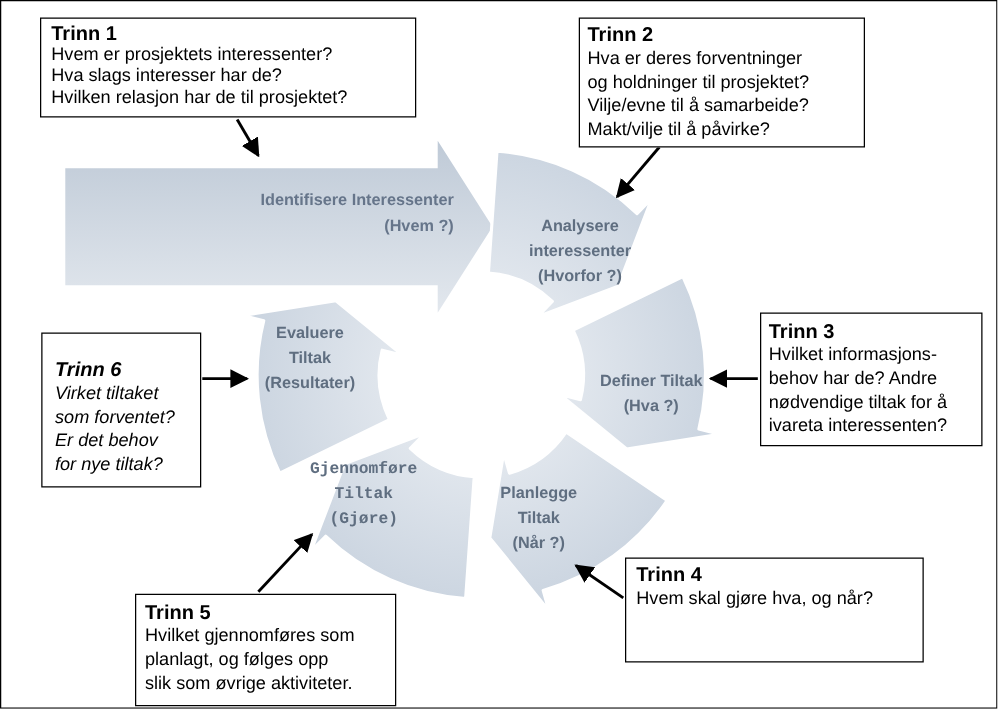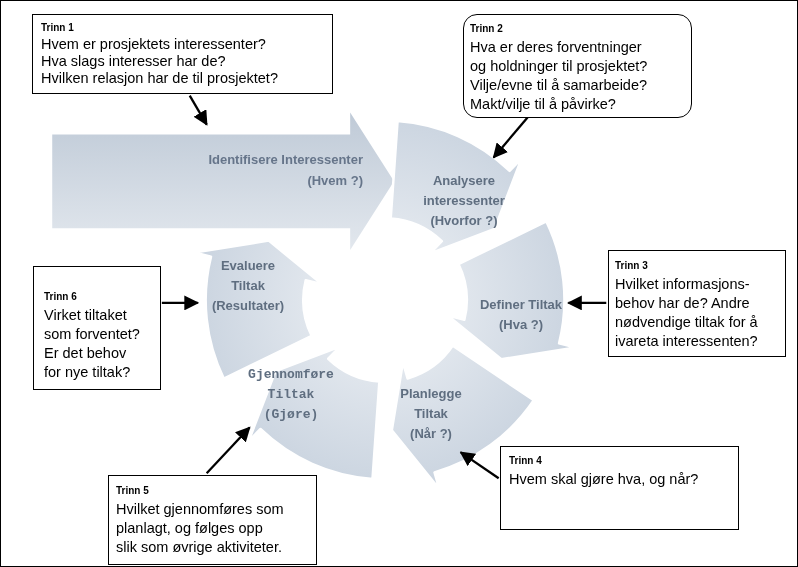--- a/index.html
+++ b/index.html
@@ -6,21 +6,21 @@
   .canvas{
     position:relative;width:798px;height:567px;background:#ffffff;
     border:1px solid #000;box-sizing:border-box;
     font-family:"Liberation Sans",sans-serif;overflow:hidden;
   }
   svg.layer{position:absolute;left:0;top:0;width:100%;height:100%;}
   .step-box{
     position:absolute;background:#ffffff;border:1.5px solid #000000;
     box-sizing:border-box;color:#000000;font-size:14.5px;line-height:19px;
   }
-  .step-box .title{font-weight:bold;font-size:10px;white-space:nowrap;}
+  .step-box .title{font-weight:bold;font-size:16px;white-space:nowrap;}
   .step-line{white-space:nowrap;}
   .lh17{line-height:17px;}
   .cycle-label{
     position:absolute;transform:translateX(-50%);text-align:center;
     font-weight:bold;color:#5f6e80;font-size:13px;line-height:20px;white-space:nowrap;
   }
   .main-arrow-label{
     position:absolute;text-align:right;font-weight:bold;color:#66758a;
     font-size:13px;line-height:21px;white-space:nowrap;
   }
@@ -94,21 +94,21 @@
     <div>(Resultater)</div>
   </div>
 
   <div class="step-box lh17" style="left:31px;top:13px;width:301px;height:80px;padding:4px 8px;">
     <div class="title lh17">Trinn 1</div>
     <div class="step-line">Hvem er prosjektets interessenter?</div>
     <div class="step-line">Hva slags interesser har de?</div>
     <div class="step-line">Hvilken relasjon har de til prosjektet?</div>
   </div>
 
-  <div class="step-box" style="left:462px;top:13px;width:229px;height:104px;padding:4px 6px;border-radius:14px;">
+  <div class="step-box" style="left:462px;top:13px;width:229px;height:104px;padding:4px 6px;">
     <div class="title">Trinn 2</div>
     <div class="step-line">Hva er deres forventninger</div>
     <div class="step-line">og holdninger til prosjektet?</div>
     <div class="step-line">Vilje/evne til å samarbeide?</div>
     <div class="step-line">Makt/vilje til å påvirke?</div>
   </div>
 
   <div class="step-box" style="left:607px;top:249px;width:178px;height:107px;padding:5px 6px;">
     <div class="title">Trinn 3</div>
     <div class="step-line">Hvilket informasjons-</div>
@@ -122,21 +122,21 @@
     <div class="step-line">Hvem skal gjøre hva, og når?</div>
   </div>
 
   <div class="step-box" style="left:107px;top:474px;width:209px;height:90px;padding:5px 7px;">
     <div class="title">Trinn 5</div>
     <div class="step-line">Hvilket gjennomføres som</div>
     <div class="step-line">planlagt, og følges opp</div>
     <div class="step-line">slik som øvrige aktiviteter.</div>
   </div>
 
-  <div class="step-box" style="left:32px;top:265px;width:128px;height:124px;padding:20px 6px 4px 10px;">
+  <div class="step-box" style="left:32px;top:265px;width:128px;height:124px;padding:20px 6px 4px 10px;font-style:italic;">
     <div class="title">Trinn 6</div>
     <div class="step-line">Virket tiltaket</div>
     <div class="step-line">som forventet?</div>
     <div class="step-line">Er det behov</div>
     <div class="step-line">for nye tiltak?</div>
   </div>
 
 </div>
 
 </body></html>

